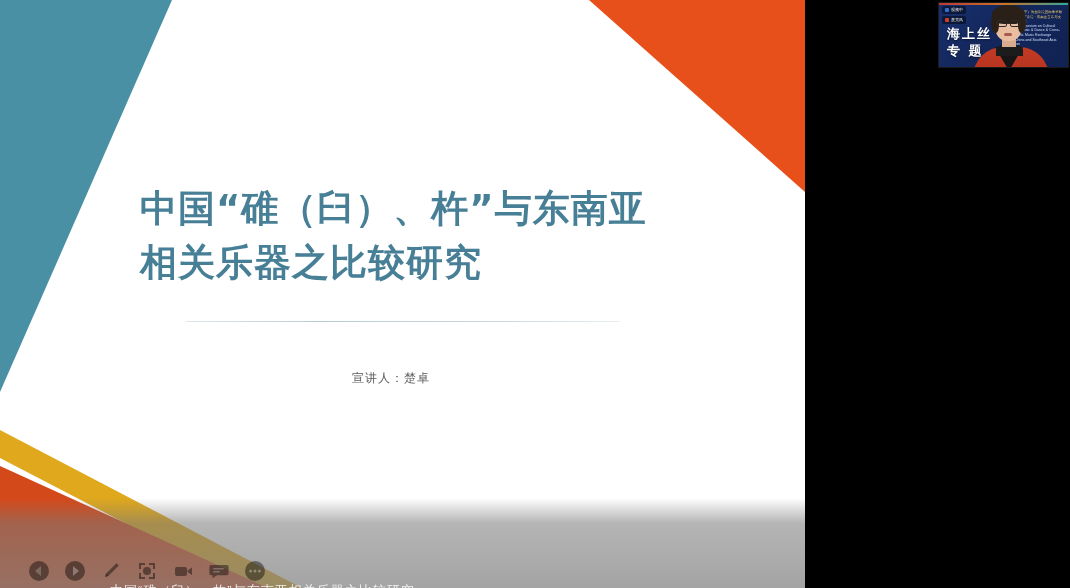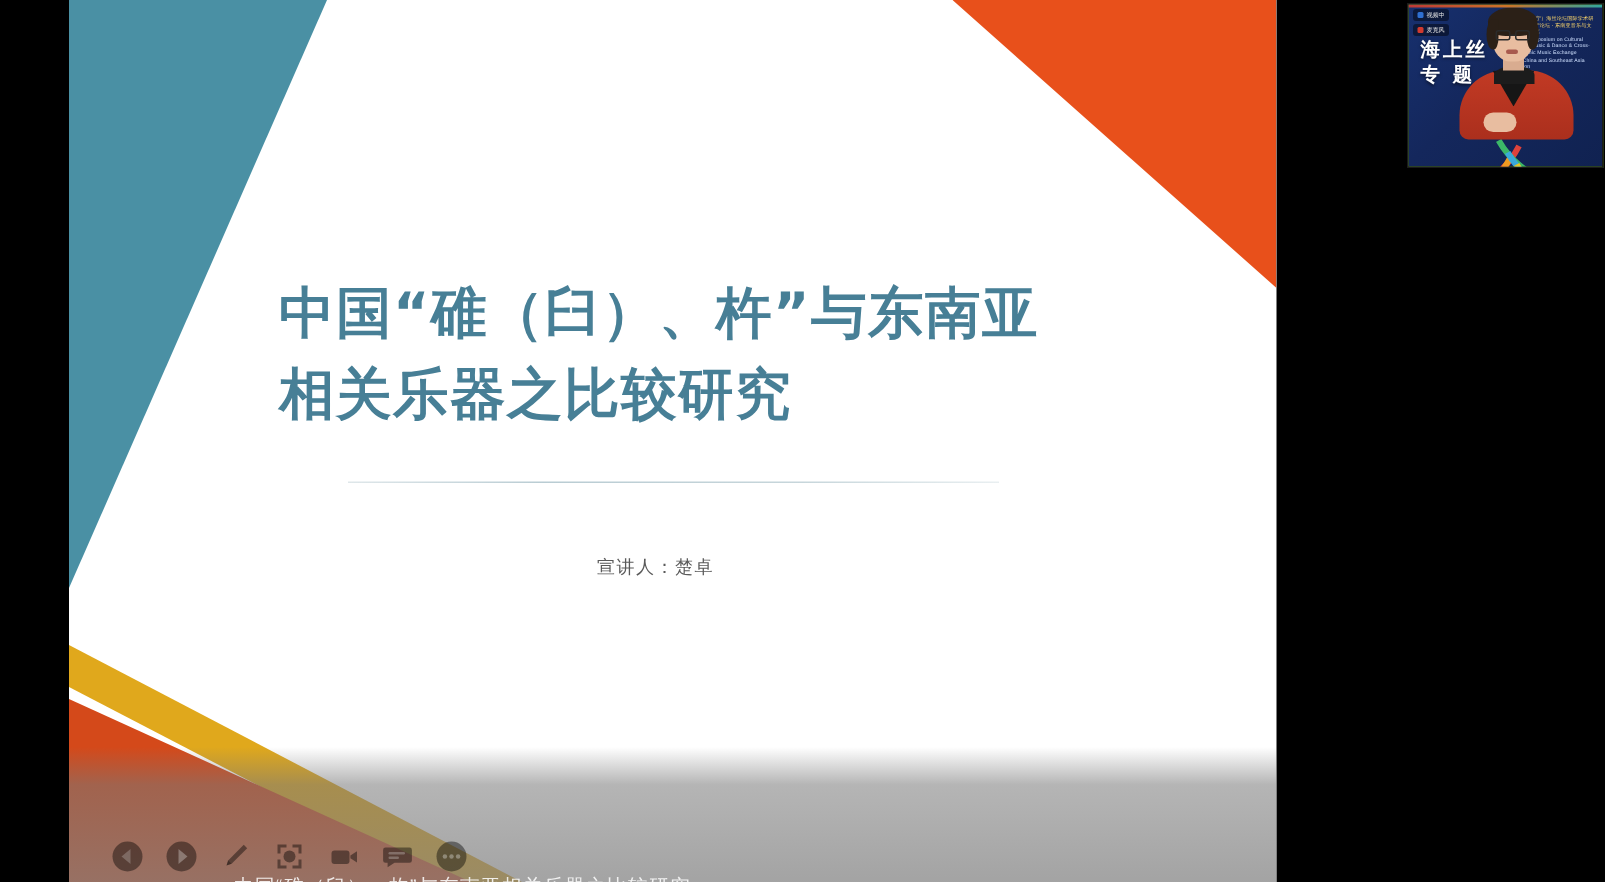--- a/index.html
+++ b/index.html
@@ -22,21 +22,20 @@
 
   
   .slide-stage {
     position: absolute;
     left: 0;
     top: 0;
     width: 805px;
     height: 588px;
     background: #ffffff;
     overflow: hidden;
-    margin-left: 46px;
   }
 
   
   .shape-teal {
     position: absolute;
     left: 0; top: 0;
     width: 300px;
     height: 430px;
     background: #4a90a4;
     clip-path: polygon(0 0, 172px 0, 0 392px);
@@ -168,21 +167,21 @@
     height: 588px;
     background: #000000;
   }
 
   
   .video-tile {
     position: absolute;
     left: 938px;
     top: 2px;
     width: 131px;
-    height: 110px;
+    height: 66px;
     background: #4d7c0f;
     overflow: hidden;
     border: 1px solid #1b1b1b;
   }
 
   .vid-backdrop {
     position: absolute;
     inset: 0;
     background:
       linear-gradient(135deg, #17306e 0%, #14275c 45%, #102251 100%);

